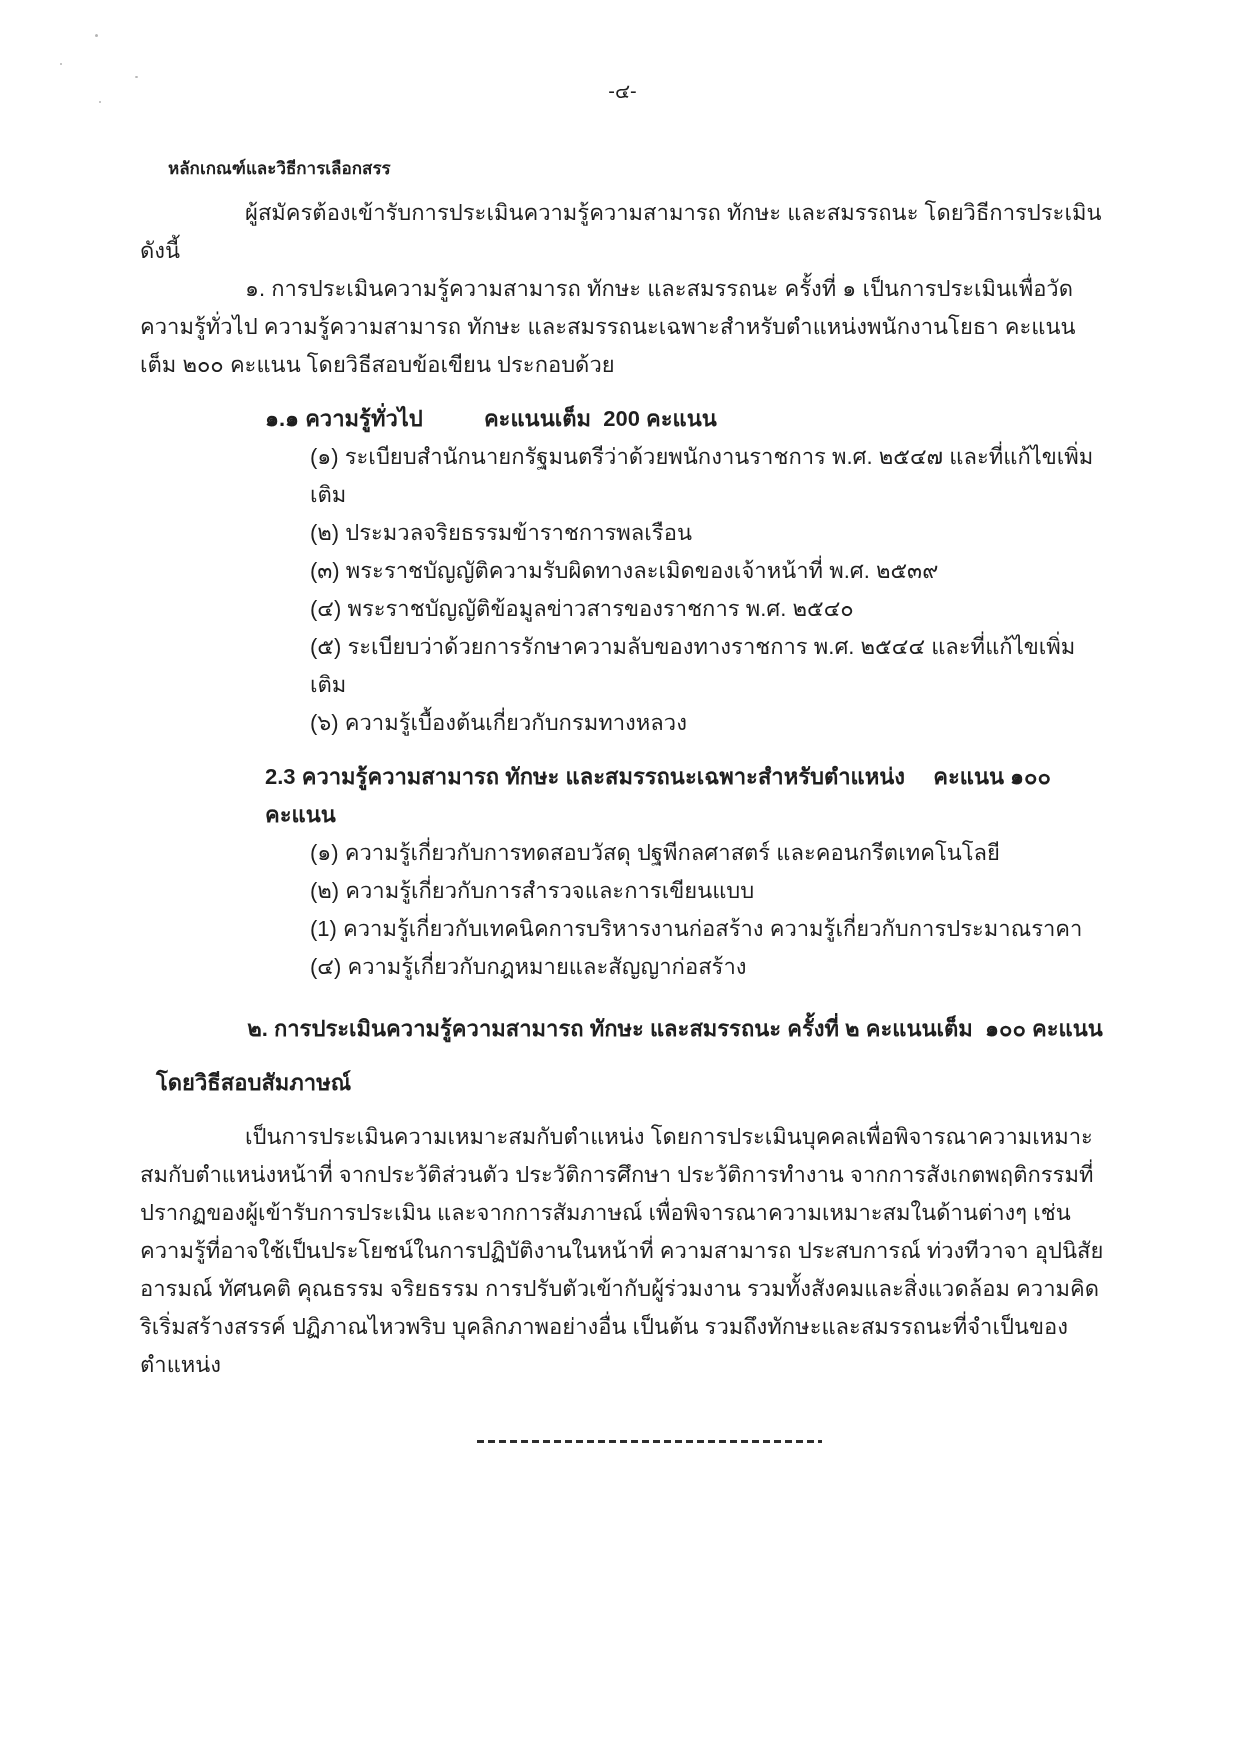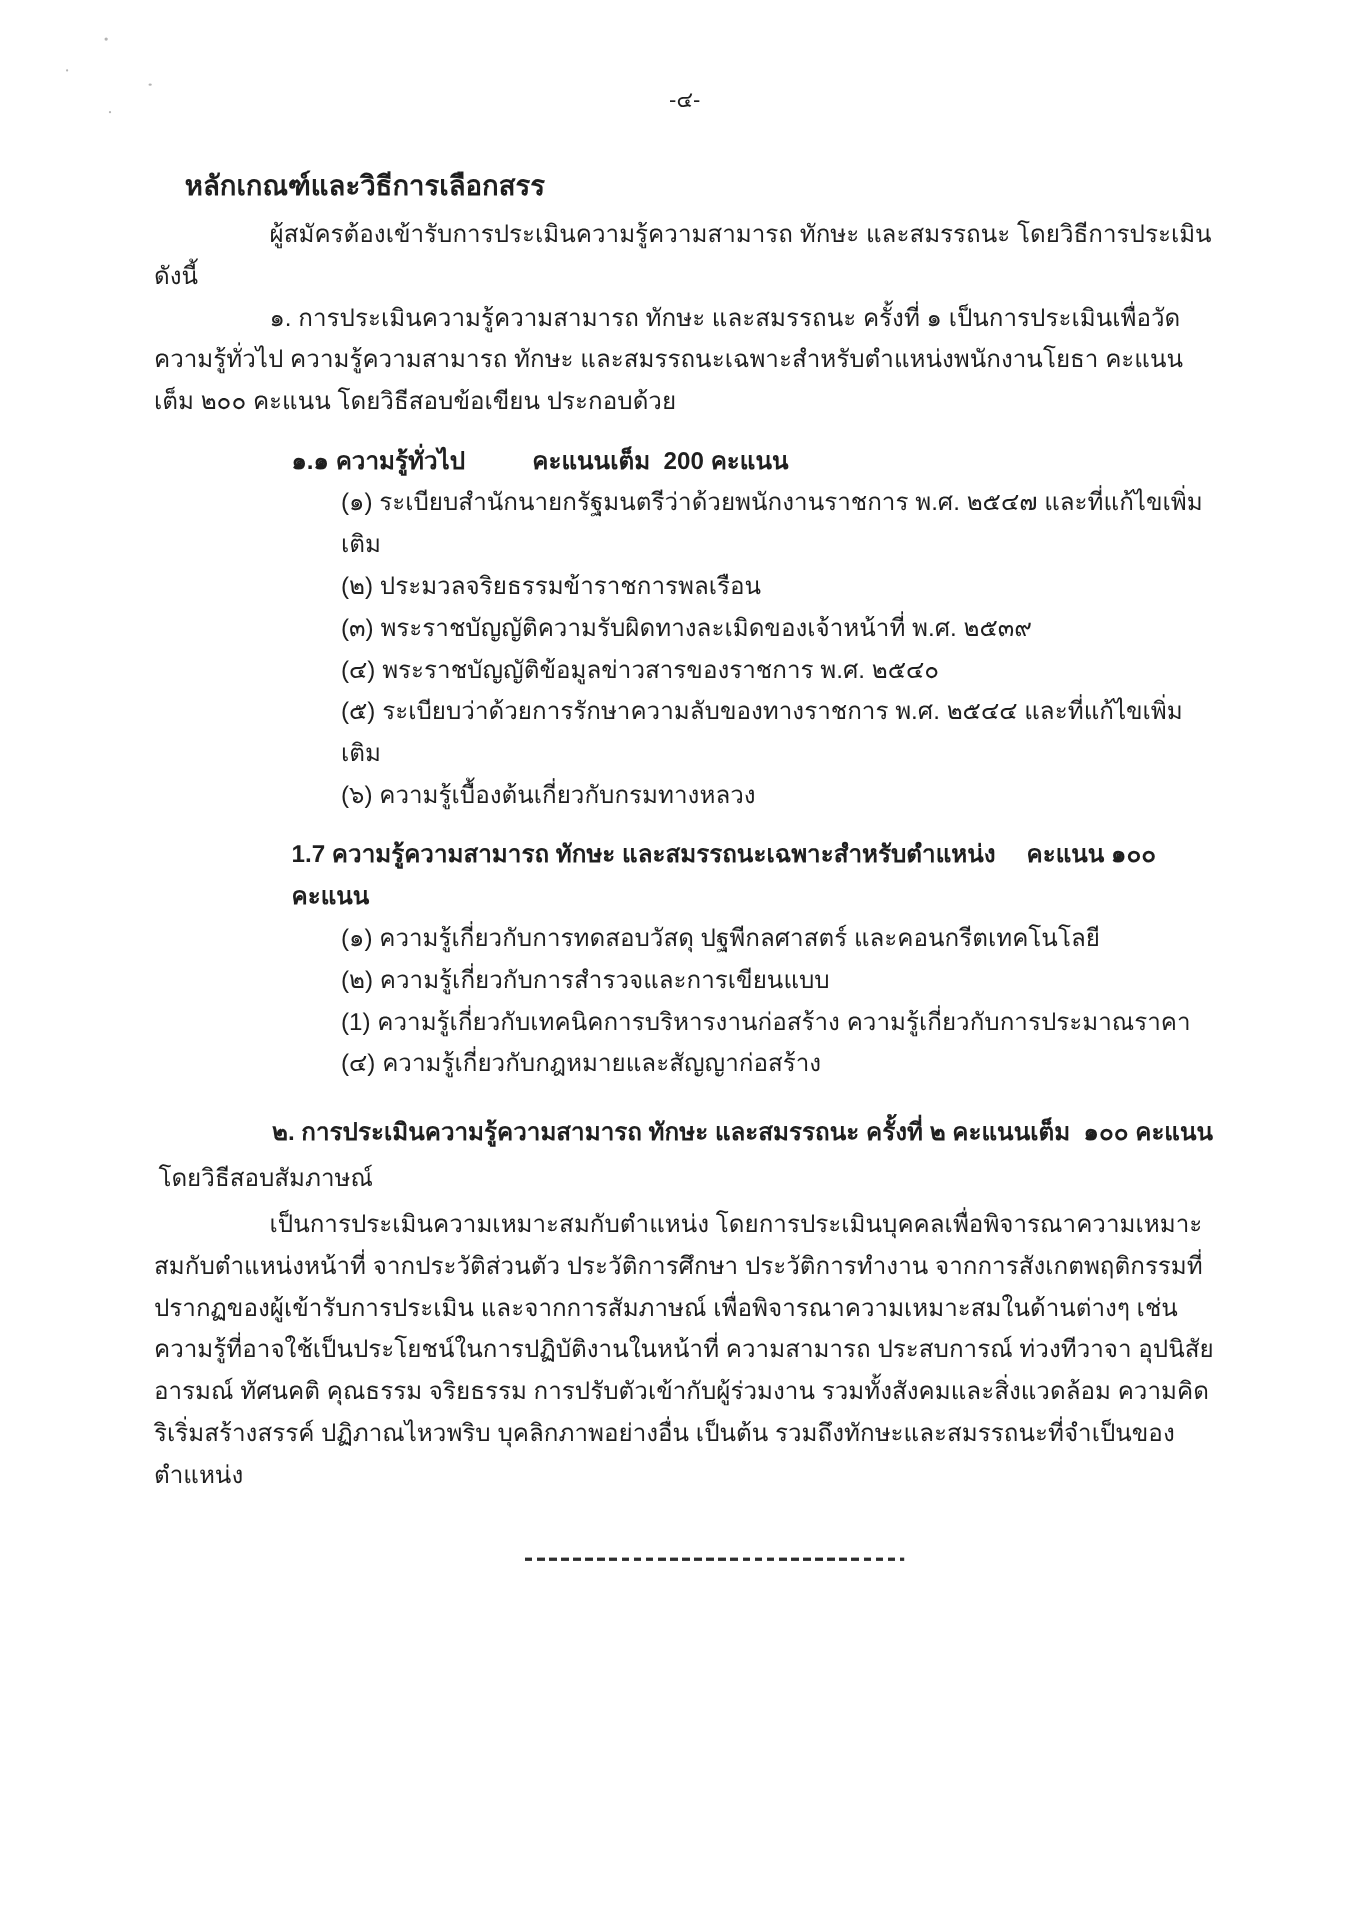--- a/index.html
+++ b/index.html
@@ -13,29 +13,29 @@
     padding: 72px 135px 0 140px;
     font-family: "Liberation Sans", "DejaVu Sans", sans-serif;
     color: #1f1f1f;
     font-size: 22px;
     line-height: 38px;
     overflow: hidden;
   }
   .pre { white-space: pre-wrap; }
   .bold { font-weight: normal; }
   .page-number { text-align: center; font-size: 20px; margin-bottom: 40px; }
-  .doc-title { font-weight: bold; font-size: 25px; margin: 0 0 6px 28px; }
+  .doc-title { font-weight: bold; font-size: 17px; margin: 0 0 6px 28px; }
   .para { margin: 0; text-indent: 105px; }
   .sub-heading { font-weight: bold; margin: 16px 0 0 125px; }
   .sub-heading .score-gap { margin-left: 55px; }
   .sub-heading .score-gap-sm { margin-left: 22px; }
   .list { margin: 0; }
   .list-item { margin-left: 170px; }
   .sect2-head { margin: 24px 0 0 0; text-indent: 105px; font-weight: bold; text-align: center; }
-  .sect2-head-line2 { font-weight: normal; margin: 4px; }
+  .sect2-head-line2 { font-weight: bold; margin: 16px; }
   .divider {
     margin: 56px 0 0 337px;
     width: 345px;
     height: 3px;
     background: repeating-linear-gradient(90deg, #2e2e2e 0 7px, transparent 7px 11px);
   }
   .speck {
     position: absolute;
     border-radius: 50%;
     background: #8b8b8b;
@@ -72,21 +72,21 @@
   <div class="list">
     <div class="list-item pre">(๑) ระเบียบสำนักนายกรัฐมนตรีว่าด้วยพนักงานราชการ พ.ศ. ๒๕๔๗ และที่แก้ไขเพิ่มเติม</div>
     <div class="list-item pre">(๒) ประมวลจริยธรรมข้าราชการพลเรือน</div>
     <div class="list-item pre">(๓) พระราชบัญญัติความรับผิดทางละเมิดของเจ้าหน้าที่ พ.ศ. ๒๕๓๙</div>
     <div class="list-item pre">(๔) พระราชบัญญัติข้อมูลข่าวสารของราชการ พ.ศ. ๒๕๔๐</div>
     <div class="list-item pre">(๕) ระเบียบว่าด้วยการรักษาความลับของทางราชการ พ.ศ. ๒๕๔๔ และที่แก้ไขเพิ่มเติม</div>
     <div class="list-item pre">(๖) ความรู้เบื้องต้นเกี่ยวกับกรมทางหลวง</div>
   </div>
 
   <div class="sub-heading">
-    <span class="pre">1.7 ความรู้ความสามารถ ทักษะ และสมรรถนะเฉพาะสำหรับตำแหน่ง</span>
+    <span class="pre">2.3 ความรู้ความสามารถ ทักษะ และสมรรถนะเฉพาะสำหรับตำแหน่ง</span>
     <span class="score-gap-sm pre">คะแนน ๑๐๐ คะแนน</span>
   </div>
 
   <div class="list">
     <div class="list-item pre">(๑) ความรู้เกี่ยวกับการทดสอบวัสดุ ปฐพีกลศาสตร์ และคอนกรีตเทคโนโลยี</div>
     <div class="list-item pre">(๒) ความรู้เกี่ยวกับการสำรวจและการเขียนแบบ</div>
     <div class="list-item pre">(1) ความรู้เกี่ยวกับเทคนิคการบริหารงานก่อสร้าง ความรู้เกี่ยวกับการประมาณราคา</div>
     <div class="list-item pre">(๔) ความรู้เกี่ยวกับกฎหมายและสัญญาก่อสร้าง</div>
   </div>
 

